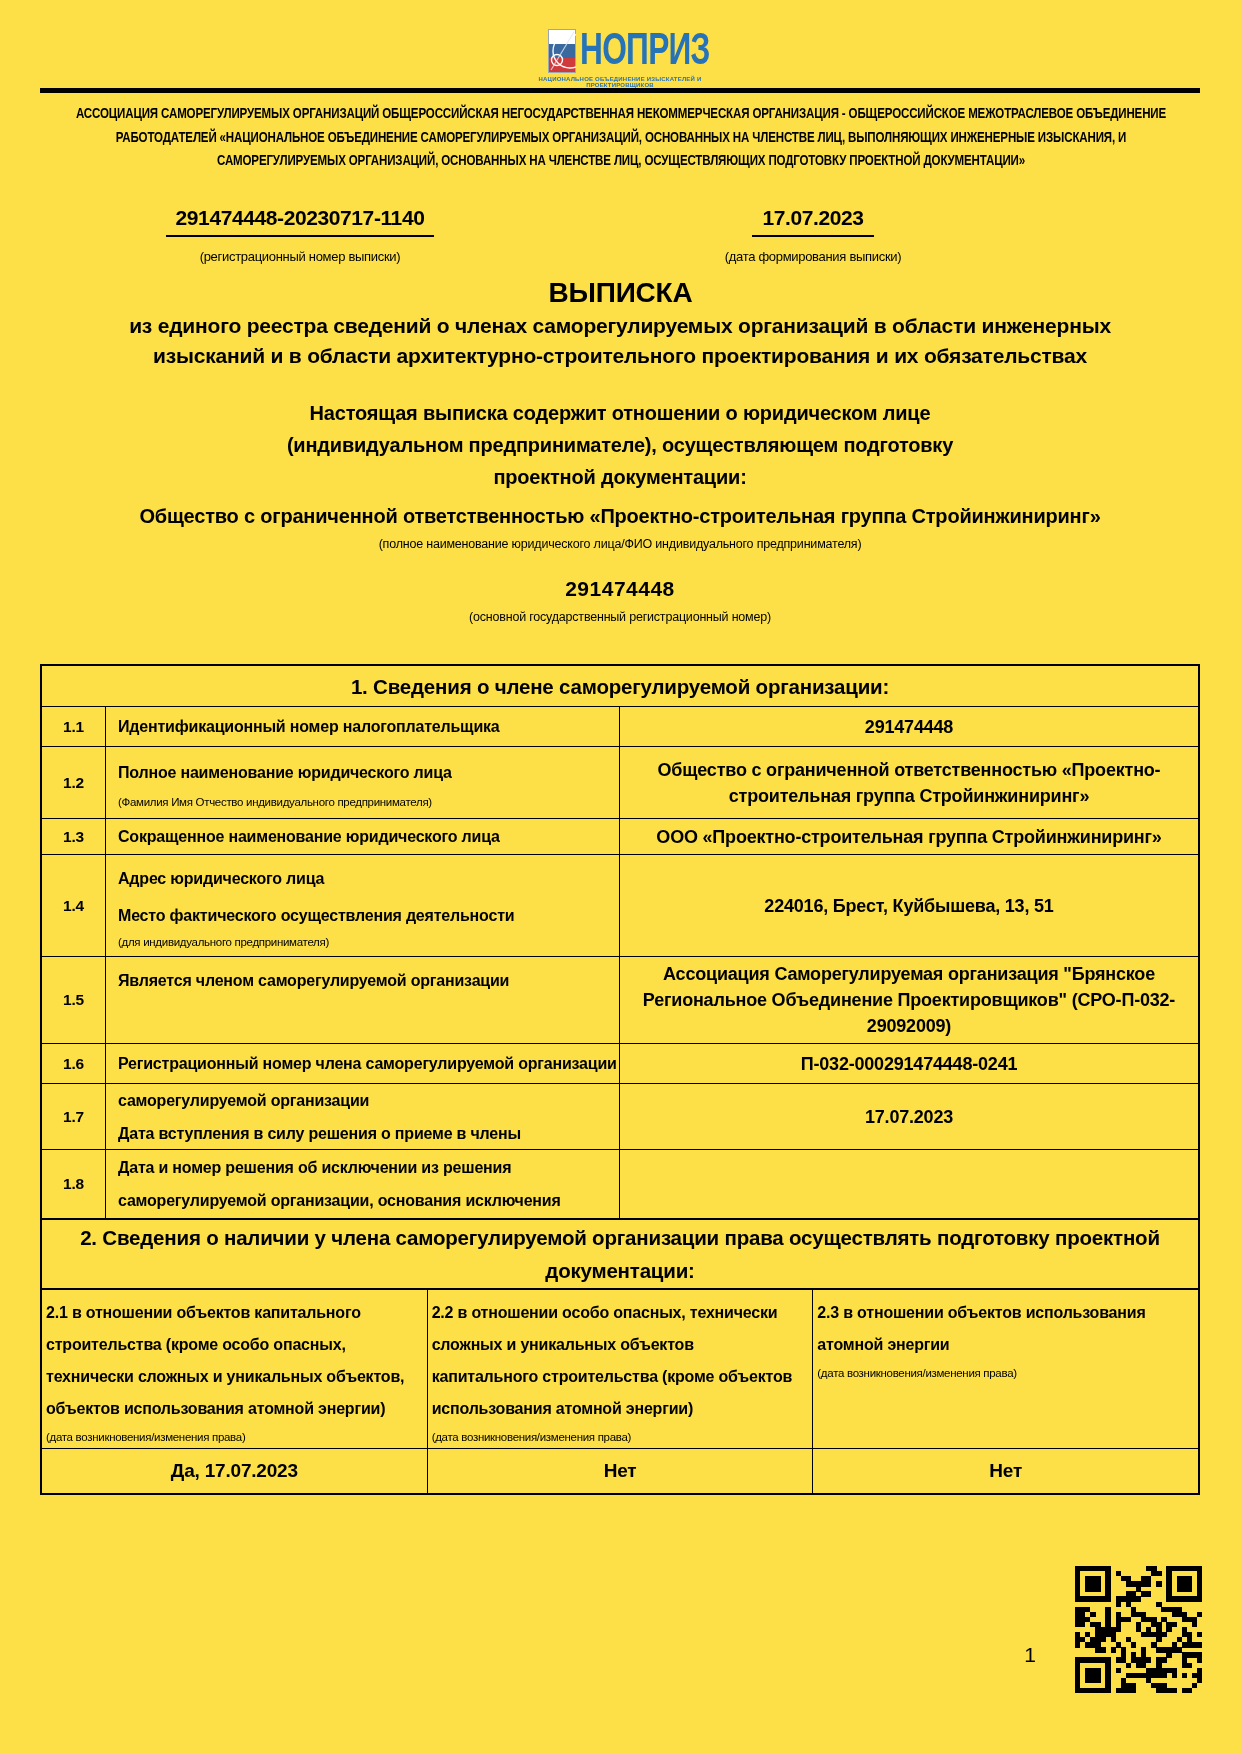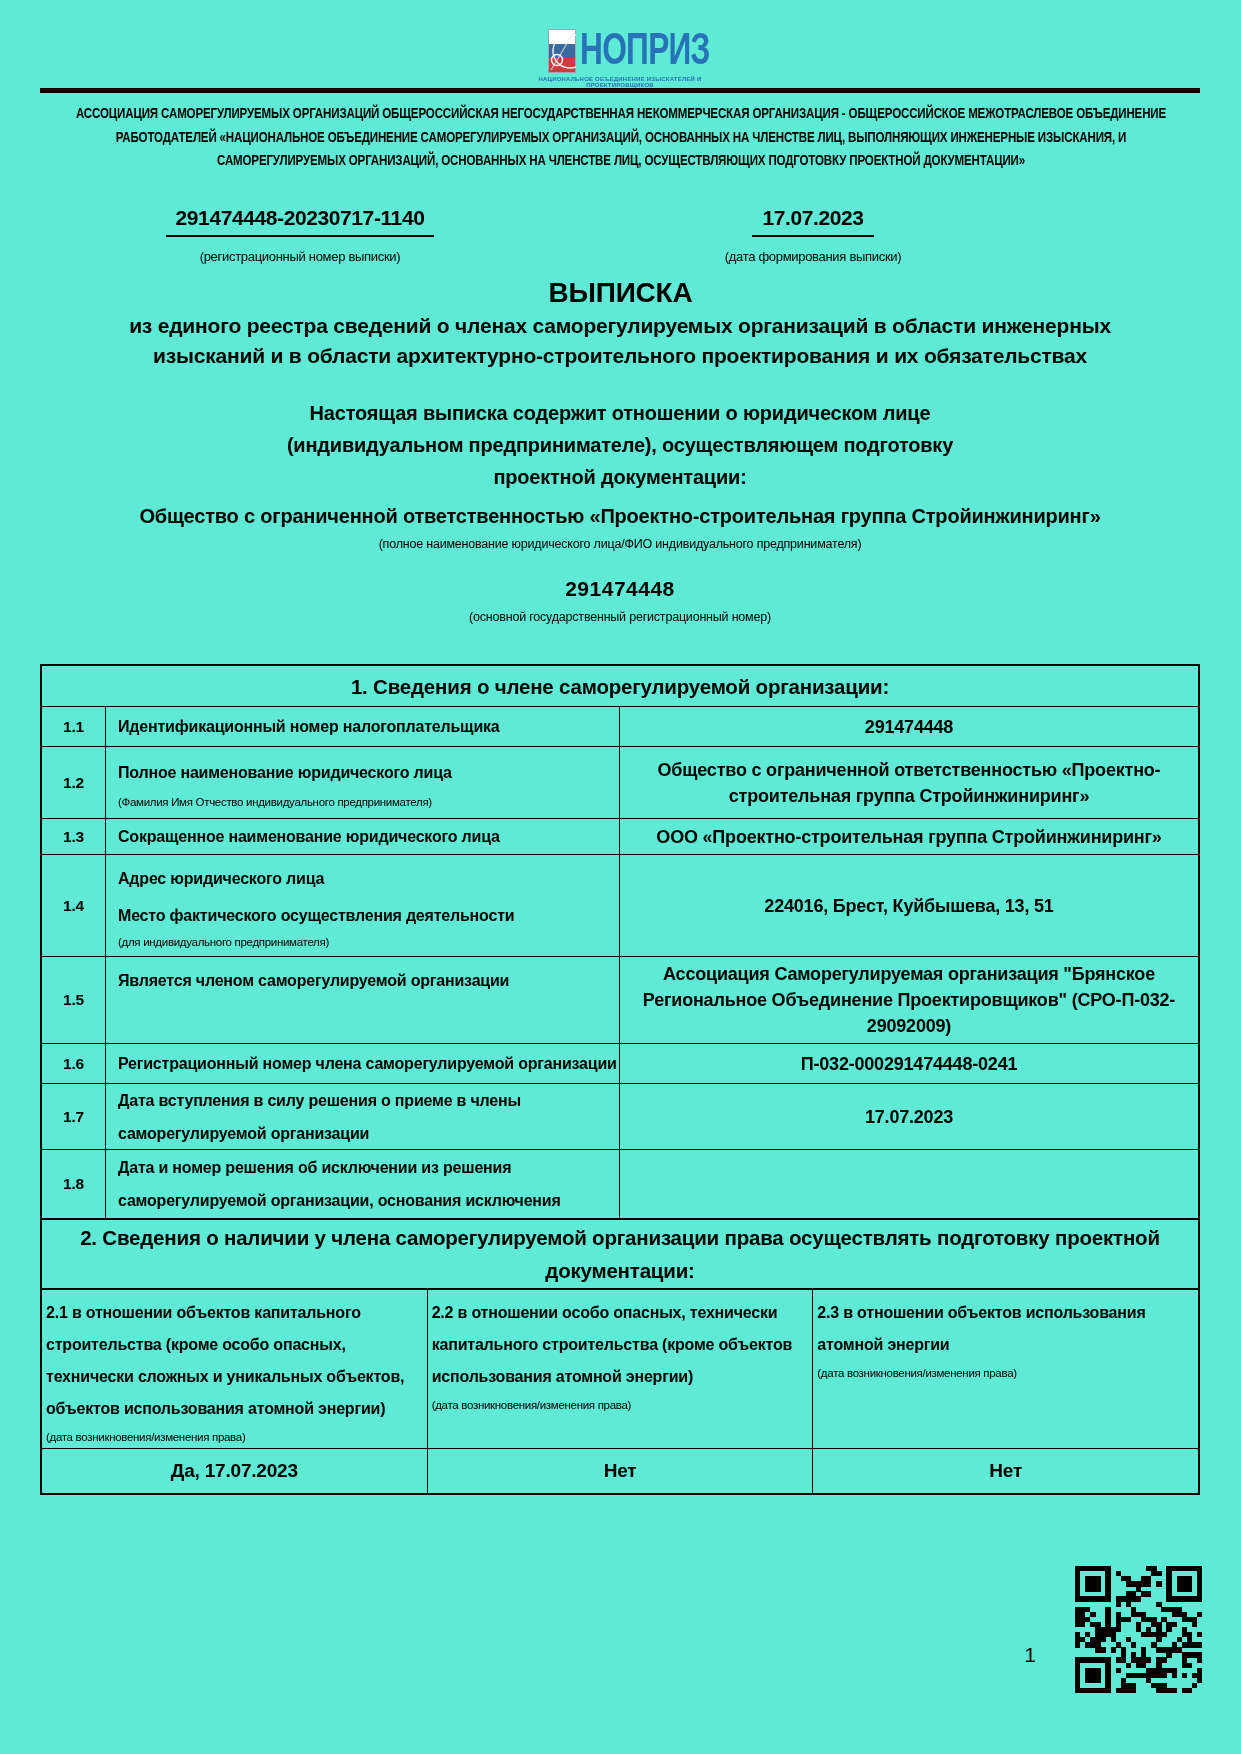--- a/index.html
+++ b/index.html
@@ -1,19 +1,19 @@
 <!DOCTYPE html>
 <html><head>
 <meta charset="utf-8">
 <style>
   html,body{margin:0;padding:0;background:#e8e8e8;}
   .page{
     position:relative;
     width:1241px;height:1754px;
-    background:#5eead4;
+    background:#fde047;
     margin:0 auto;
     font-family:"Liberation Sans","DejaVu Sans",sans-serif;
     color:#000;
     letter-spacing:-0.2px;
     overflow:hidden;
   }
   
   .logo-flag{position:absolute;left:548px;top:29px;}
   .logo-brand{
     position:absolute;left:580px;top:24px;
@@ -218,22 +218,22 @@
           <div class="c-label">
             <div class="lbl-line">Регистрационный номер члена саморегулируемой организации</div>
           </div>
           <div class="c-val">
             <div class="val-line">П-032-000291474448-0241</div>
           </div>
         </div>
         <div class="t1-row" style="height: 66px;">
           <div class="c-num">1.7</div>
           <div class="c-label">
+            <div class="lbl-line">саморегулируемой организации</div>
             <div class="lbl-line">Дата вступления в силу решения о приеме в члены</div>
-            <div class="lbl-line">саморегулируемой организации</div>
           </div>
           <div class="c-val">
             <div class="val-line">17.07.2023</div>
           </div>
         </div>
         <div class="t1-row" style="height: 69px;">
           <div class="c-num">1.8</div>
           <div class="c-label">
             <div class="lbl-line">Дата и номер решения об исключении из решения</div>
             <div class="lbl-line">саморегулируемой организации, основания исключения</div>
@@ -245,20 +245,21 @@
     <div class="t2-cols">
         <div class="t2-col">
           <div class="t2-line">2.1 в отношении объектов капитального</div>
           <div class="t2-line">строительства (кроме особо опасных,</div>
           <div class="t2-line">технически сложных и уникальных объектов,</div>
           <div class="t2-line">объектов использования атомной энергии)</div>
           <div class="lbl-sub">(дата возникновения/изменения права)</div>
         </div>
         <div class="t2-col">
           <div class="t2-line">2.2 в отношении особо опасных, технически</div>
+          <div class="t2-line">сложных и уникальных объектов</div>
           <div class="t2-line">капитального строительства (кроме объектов</div>
           <div class="t2-line">использования атомной энергии)</div>
           <div class="lbl-sub">(дата возникновения/изменения права)</div>
         </div>
         <div class="t2-col">
           <div class="t2-line">2.3 в отношении объектов использования</div>
           <div class="t2-line">атомной энергии</div>
           <div class="lbl-sub">(дата возникновения/изменения права)</div>
         </div>
       </div>

